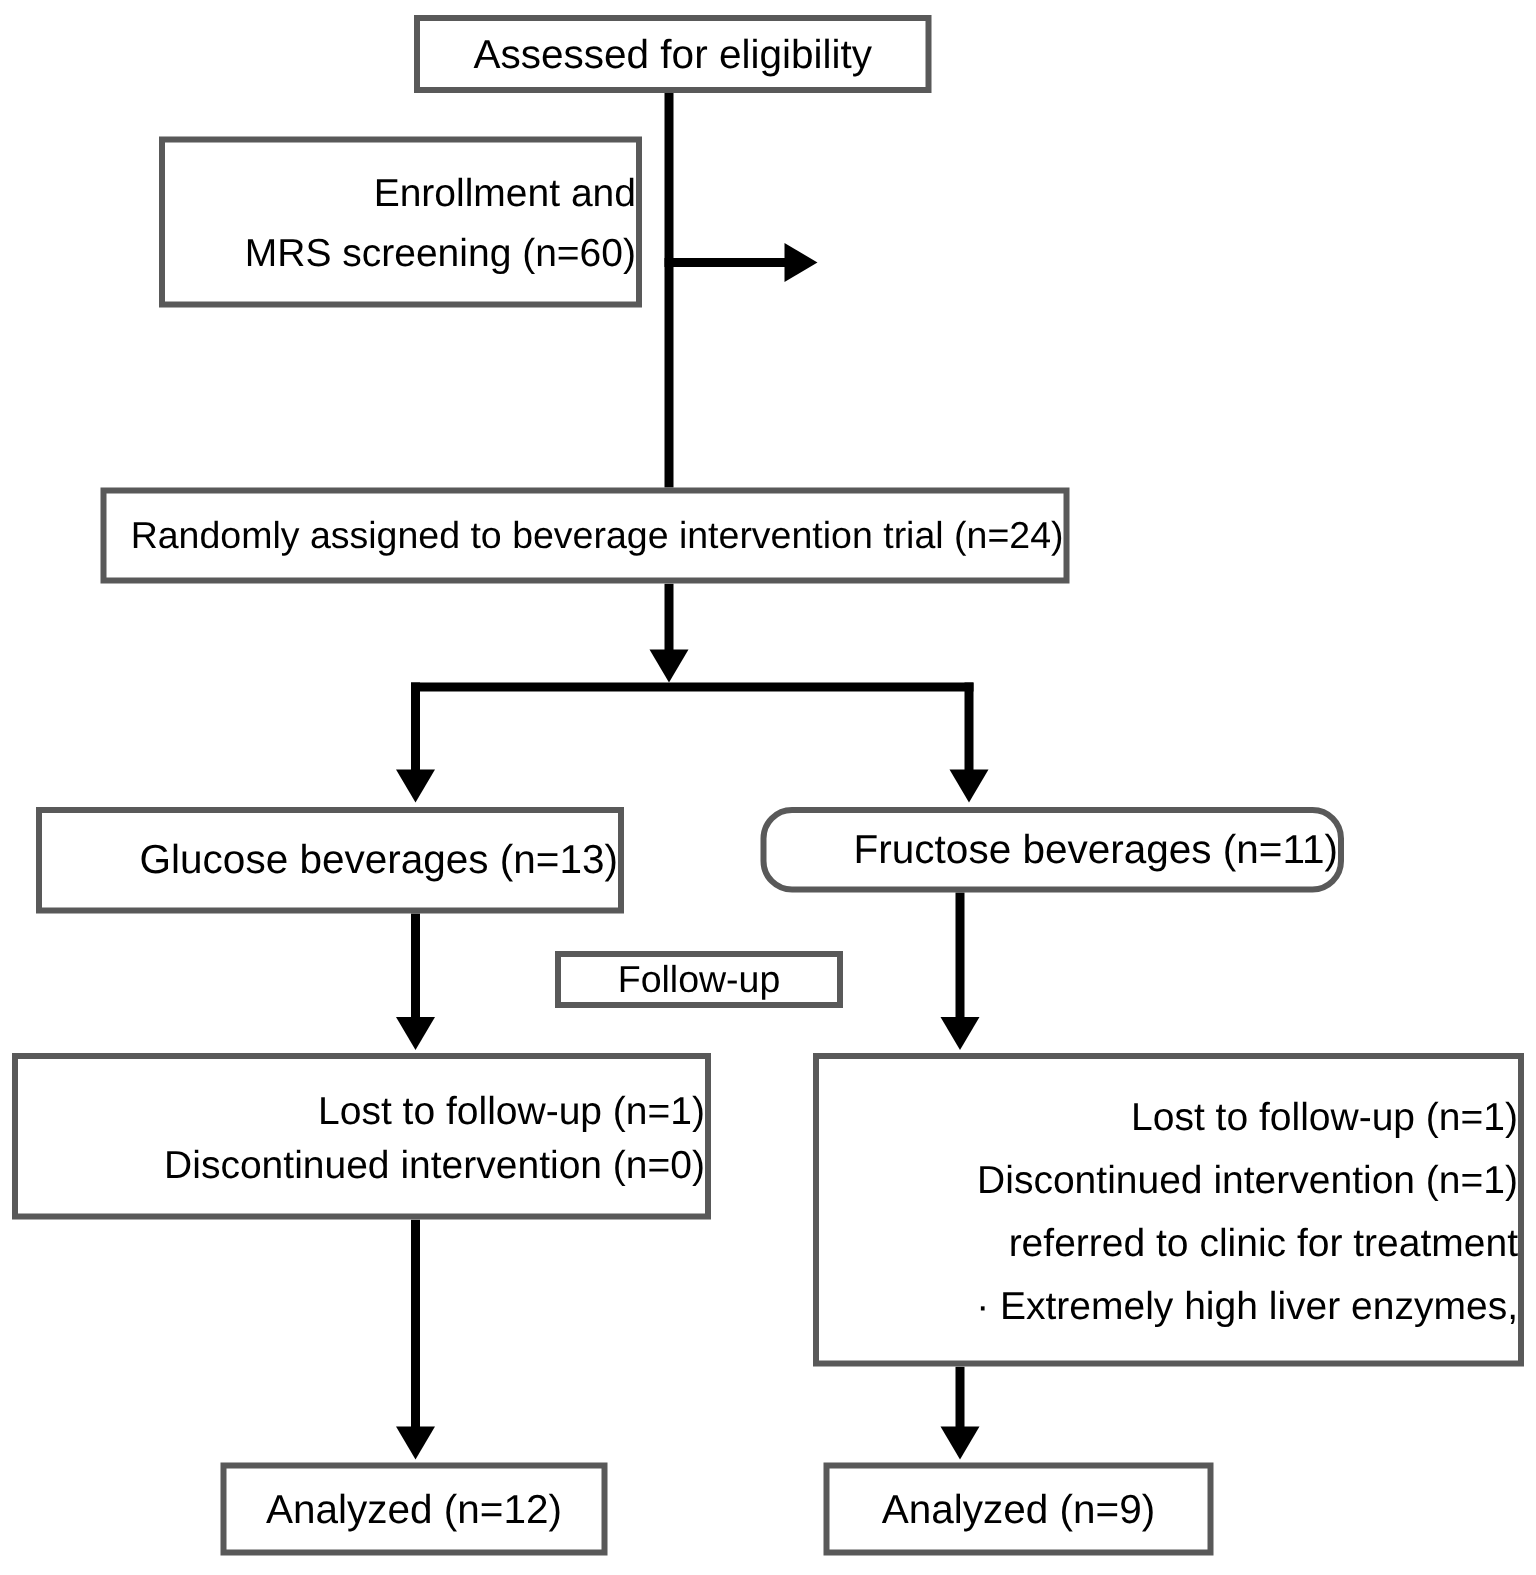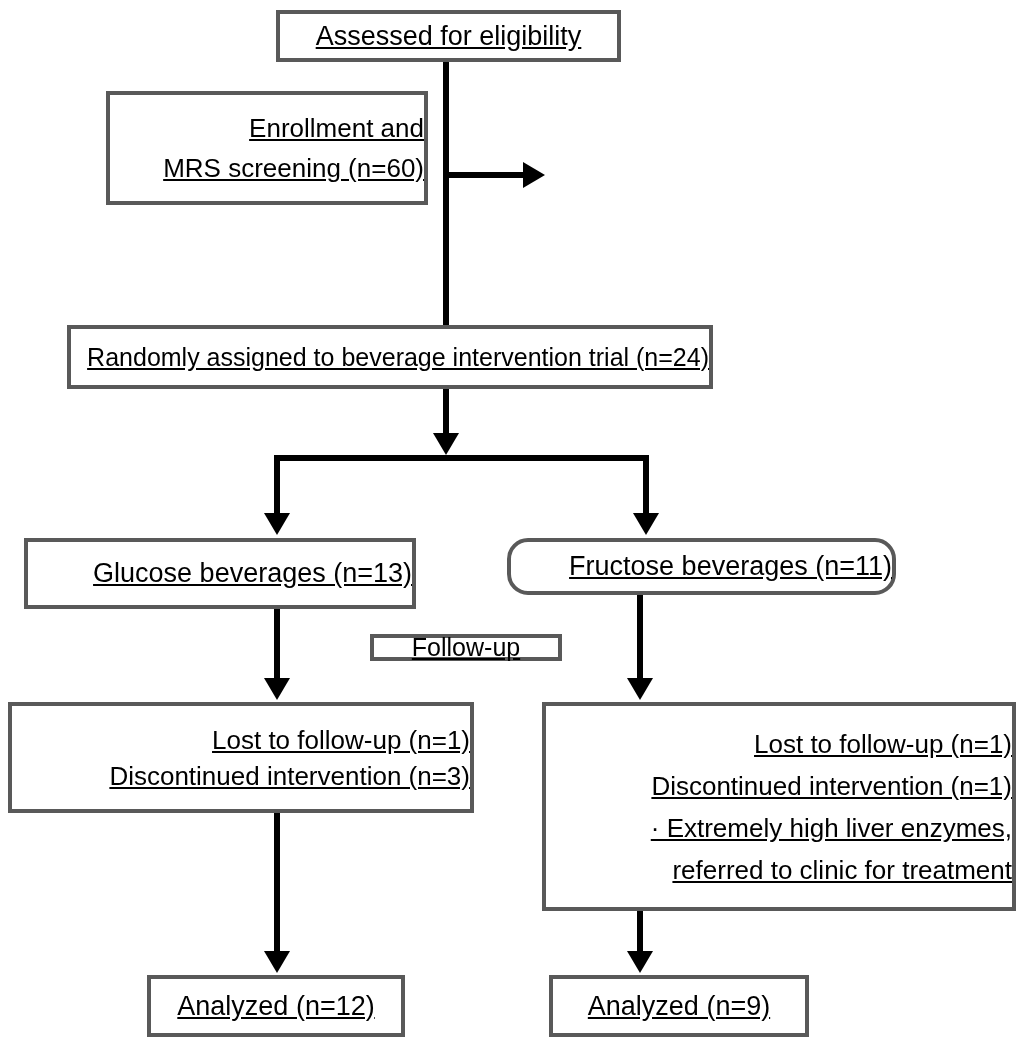--- a/index.html
+++ b/index.html
@@ -17,21 +17,20 @@
     overflow: hidden;
   }
   .box {
     position: absolute;
     box-sizing: border-box;
     background: #ffffff;
     border: 4px solid #595959;
     display: flex;
     flex-direction: column;
     justify-content: center;
-    text-decoration: underline;
   }
   .box .line {
     white-space: nowrap;
     line-height: 1.0;
   }
   .center { align-items: center; text-align: center; }
   .left   { align-items: flex-end; text-align: left; }
 
   
   #box-assessed {
@@ -54,21 +53,21 @@
   }
   #box-glucose {
     left: 24px; top: 538px; width: 392px; height: 71px;
     font-size: 27px; padding-left: 26px;
   }
   #box-fructose {
     left: 507px; top: 538px; width: 389px; height: 57px;
     font-size: 27px; padding-left: 26px; border-radius: 21px;
   }
   #box-followup-label {
-    left: 370px; top: 634px; width: 192px; height: 27px;
+    left: 370px; top: 634px; width: 192px; height: 38px;
     font-size: 25px;
   }
   #box-lost-left {
     left: 8px; top: 702px; width: 466px; height: 111px;
     font-size: 26px; padding-left: 22px;
   }
   #box-lost-left .line { margin: 5px 0; }
   #box-lost-right {
     left: 542px; top: 702px; width: 474px; height: 209px;
     font-size: 26px; padding-left: 14px;
@@ -158,28 +157,28 @@
   <div class="box left" id="box-fructose">
     <div class="line">Fructose beverages (n=11)</div>
   </div>
 
   <div class="box center" id="box-followup-label">
     <div class="line">Follow-up</div>
   </div>
 
   <div class="box left" id="box-lost-left">
     <div class="line">Lost to follow-up (n=1)</div>
-    <div class="line">Discontinued intervention (n=3)</div>
+    <div class="line">Discontinued intervention (n=0)</div>
   </div>
 
   <div class="box left" id="box-lost-right">
     <div class="line">Lost to follow-up (n=1)</div>
     <div class="line">Discontinued intervention (n=1)</div>
+    <div class="line indent">referred to clinic for treatment</div>
     <div class="line">· Extremely high liver enzymes,</div>
-    <div class="line indent">referred to clinic for treatment</div>
   </div>
 
   <div class="box center" id="box-analyzed-left">
     <div class="line">Analyzed (n=12)</div>
   </div>
 
   <div class="box center" id="box-analyzed-right">
     <div class="line">Analyzed (n=9)</div>
   </div>
 

